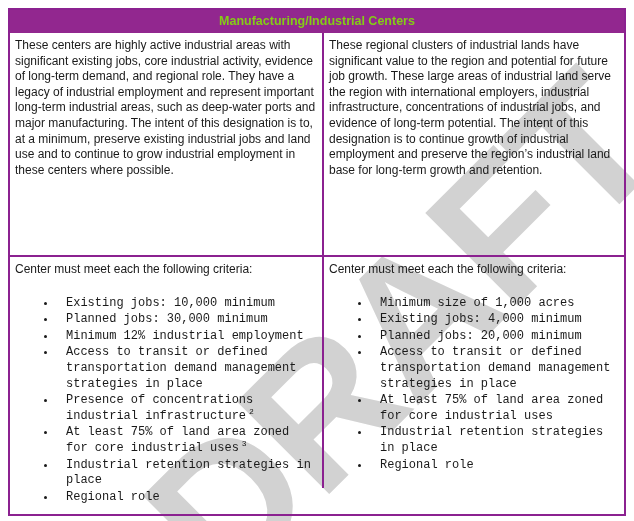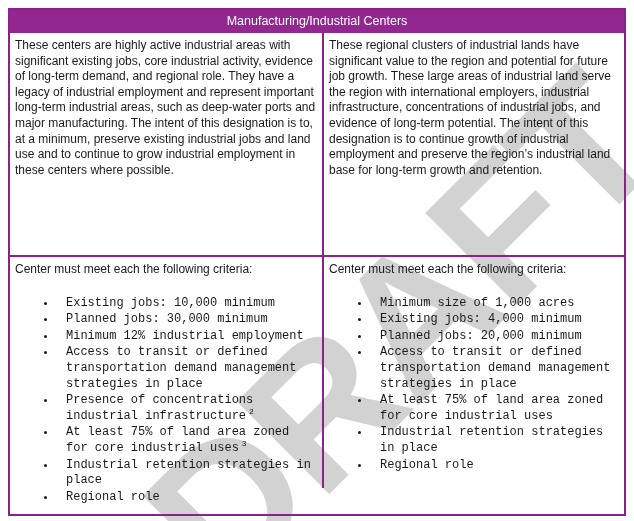--- a/index.html
+++ b/index.html
@@ -32,22 +32,22 @@
     width: 618px;
     height: 508px;
     border: 2px solid #8b2190;
     box-sizing: border-box;
     z-index: 1;
     background: transparent;
   }
   .table-header {
     height: 23px;
     background: #92278f;
-    color: #ffffff;
-    font-weight: normal;
+    color: #84cc16;
+    font-weight: bold;
     font-size: 12.5px;
     text-align: center;
     line-height: 23px;
   }
   .t-row { display: flex; box-sizing: border-box; }
   .row-desc {
     height: 224px;
     border-bottom: 2px solid #8b2190;
   }
   .row-criteria { height: 231px; }

